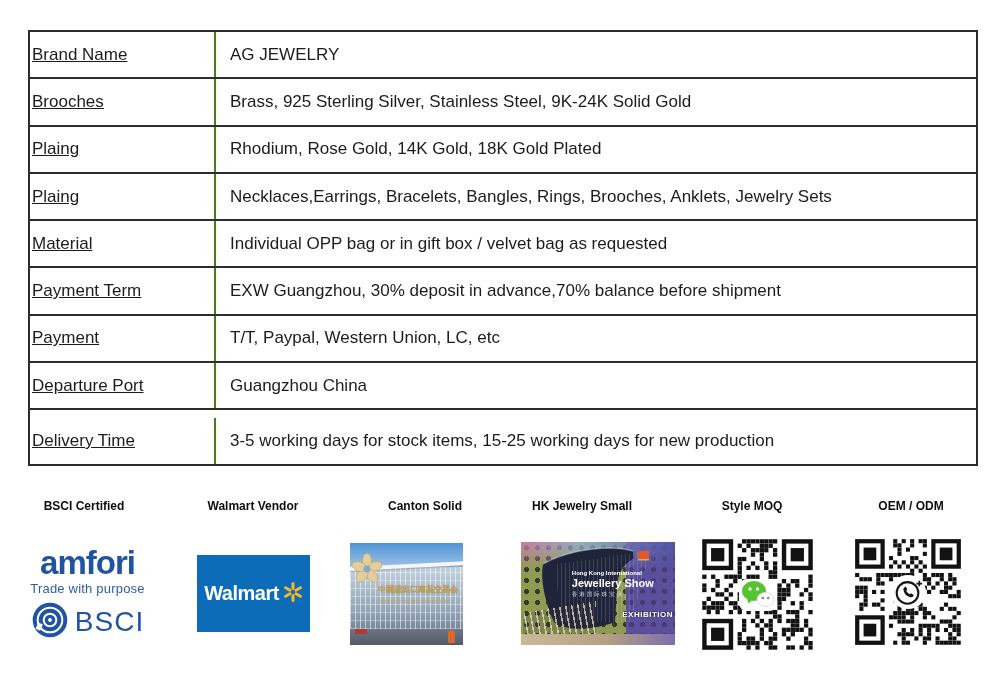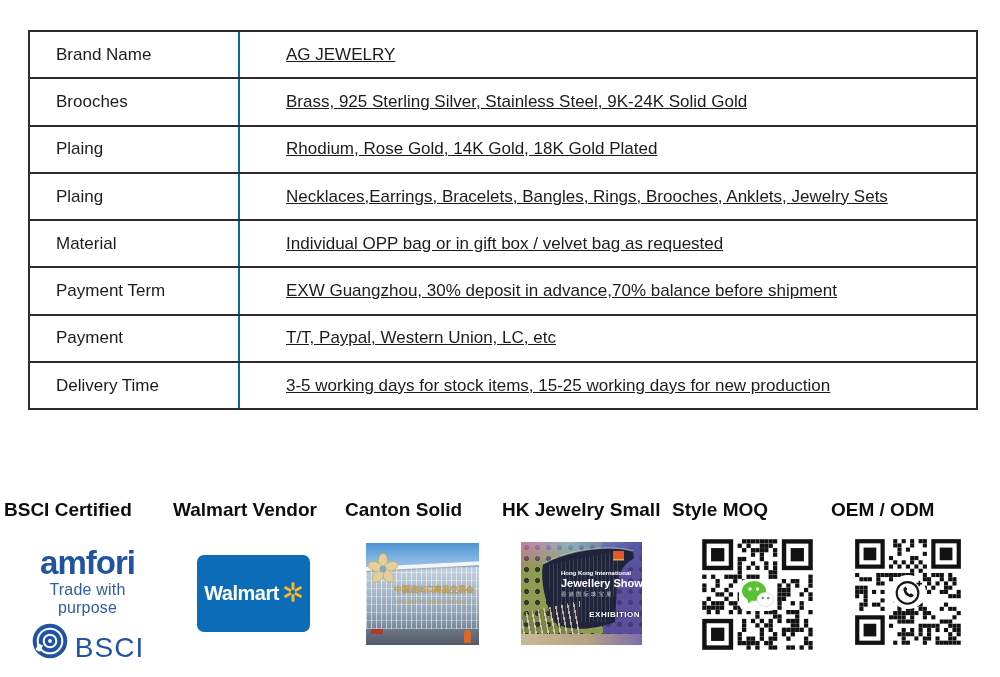--- a/index.html
+++ b/index.html
@@ -3,44 +3,44 @@
 <meta charset="utf-8">
 <style>
   html,body{margin:0;padding:0;background:#ffffff;}
   .canvas{position:relative;width:1000px;height:677px;background:#fff;overflow:hidden;
           font-family:"Liberation Sans",sans-serif;color:#1a1a1a;}
 
   
   .spec-table{position:absolute;left:28px;top:30px;width:950px;box-sizing:border-box;
               border:2px solid #2d2d2d;background:#fff;}
   .spec-row{display:flex;height:45.3px;border-bottom:2px solid #2d2d2d;}
-  .spec-row:last-child{border-bottom:none;}
+  .spec-row:last-child{border-bottom:none;margin-top:8px;}
   .spec-cell{display:flex;align-items:center;font-size:17px;color:#1c1c1e;
              white-space:nowrap;overflow:hidden;}
-  .spec-label{flex:0 0 182px;width:182px;border-right:2px solid #0369a1;padding-left:26px;}
-  .spec-value{flex:1;padding-left:46px;padding-right:4px;text-decoration:underline;}
+  .spec-label{flex:0 0 182px;width:182px;border-right:2px solid #4d7c0f;padding-left:2px;text-decoration:underline;}
+  .spec-value{flex:1;padding-left:14px;padding-right:4px;}
 
   
-  .badge-label{position:absolute;top:499px;width:160px;
-               font-size:19px;font-weight:bold;color:#0d0d0d;white-space:nowrap;}
+  .badge-label{position:absolute;top:499px;width:160px;text-align:center;
+               font-size:12px;font-weight:bold;color:#0d0d0d;white-space:nowrap;}
 
   
   .amfori-logo{position:absolute;left:25px;top:546px;width:125px;text-align:center;}
   .amfori-word{font-size:33px;font-weight:bold;color:#2153a3;line-height:1.0;letter-spacing:-1px;}
-  .amfori-tagline{font-size:16px;color:#2f5ca6;margin-top:2px;letter-spacing:.2px;}
-  .bsci-row{margin-top:5px;display:flex;align-items:flex-end;justify-content:center;gap:6px;}
+  .amfori-tagline{font-size:13px;color:#2f5ca6;margin-top:2px;letter-spacing:.2px;}
+  .bsci-row{margin-top:5px;display:flex;align-items:center;justify-content:center;gap:6px;}
   .bsci-name{font-size:28px;color:#2153a3;font-weight:500;letter-spacing:1px;}
 
   
   .walmart-logo{position:absolute;left:197px;top:555px;width:113px;height:77px;background:#0d6cb7;
-                display:flex;align-items:center;justify-content:center;gap:4px;border-radius:7px;}
+                display:flex;align-items:center;justify-content:center;gap:4px;}
   .walmart-word{color:#fff;font-size:20px;font-weight:bold;letter-spacing:-.5px;}
 
   
-  .canton-photo{position:absolute;left:366px;top:543px;width:113px;height:102px;overflow:hidden;
+  .canton-photo{position:absolute;left:350px;top:543px;width:113px;height:102px;overflow:hidden;
                 background:#9fb0bf;}
   .cf-sky{position:absolute;left:0;top:0;width:100%;height:24%;
           background:linear-gradient(180deg,#4f94d4 0%,#9cc3e8 100%);}
   .cf-building{position:absolute;left:0;top:24%;width:100%;height:60%;
     background:
       repeating-linear-gradient(90deg,rgba(255,255,255,.55) 0 1px,rgba(0,0,0,0) 1px 5px),
       repeating-linear-gradient(0deg,rgba(255,255,255,.35) 0 1px,rgba(0,0,0,0) 1px 8px),
       linear-gradient(180deg,#c3d2e0 0%,#93a5b6 70%,#76879b 100%);}
   .cf-roofline{position:absolute;left:-5%;top:21%;width:115%;height:4px;background:#f4f6f8;
                transform:rotate(-3deg);box-shadow:0 1px 2px rgba(0,0,0,.25);}
@@ -49,21 +49,21 @@
             color:#c99f45;white-space:nowrap;text-shadow:0 0 1px rgba(90,60,0,.4);}
   .cf-subtitle{position:absolute;left:30px;top:54%;font-size:5px;color:#c9a34d;white-space:nowrap;
                transform:scale(.85);transform-origin:left;}
   .cf-bottom{position:absolute;left:0;bottom:0;width:100%;height:16%;
              background:linear-gradient(180deg,#6c7685 0%,#525a66 100%);}
   .cf-banner{position:absolute;left:5px;bottom:11%;width:12px;height:5px;background:#b13a2e;}
   .cf-person{position:absolute;right:8px;bottom:2px;width:7px;height:13px;border-radius:3px 3px 1px 1px;
              background:#d8692f;}
 
   
-  .hk-photo{position:absolute;left:521px;top:542px;width:121px;height:103px;overflow:hidden;
+  .hk-photo{position:absolute;left:521px;top:542px;width:154px;height:103px;overflow:hidden;
             background:#8f9b53;}
   .hk-bg-left{position:absolute;left:0;top:0;width:70%;height:100%;
     background-image:radial-gradient(circle,#343a28 32%,rgba(0,0,0,0) 36%);
     background-size:11px 11px;background-color:#8f9b53;}
   .hk-bg-right{position:absolute;right:0;top:0;width:32%;height:100%;
     background-image:radial-gradient(circle,#453c77 32%,rgba(0,0,0,0) 36%);
     background-size:11px 11px;background-color:#5b4f9b;}
   .hk-bg-top{position:absolute;left:0;top:0;width:100%;height:26%;opacity:.75;
     background:linear-gradient(90deg,#d877b4 0%,#8fb6dc 40%,#6b74b8 75%,#4f59a8 100%);
     -webkit-mask-image:linear-gradient(180deg,#000 15%,rgba(0,0,0,0) 100%);
@@ -129,20 +129,24 @@
       <div class="spec-row">
         <div class="spec-cell spec-label">Payment Term</div>
         <div class="spec-cell spec-value">EXW Guangzhou, 30% deposit in advance,70% balance before shipment</div>
       </div>
 
       <div class="spec-row">
         <div class="spec-cell spec-label">Payment</div>
         <div class="spec-cell spec-value">T/T, Paypal, Western Union, LC, etc</div>
       </div>
 
+      <div class="spec-row">
+        <div class="spec-cell spec-label">Departure Port</div>
+        <div class="spec-cell spec-value">Guangzhou China</div>
+      </div>
 
       <div class="spec-row">
         <div class="spec-cell spec-label">Delivery Time</div>
         <div class="spec-cell spec-value">3-5 working days for stock items, 15-25 working days for new production</div>
       </div>
     </div>
 
   <div class="badge-label" style="left:4px">BSCI Certified</div>
   <div class="badge-label" style="left:173px">Walmart Vendor</div>
   <div class="badge-label" style="left:345px">Canton Solid</div>

